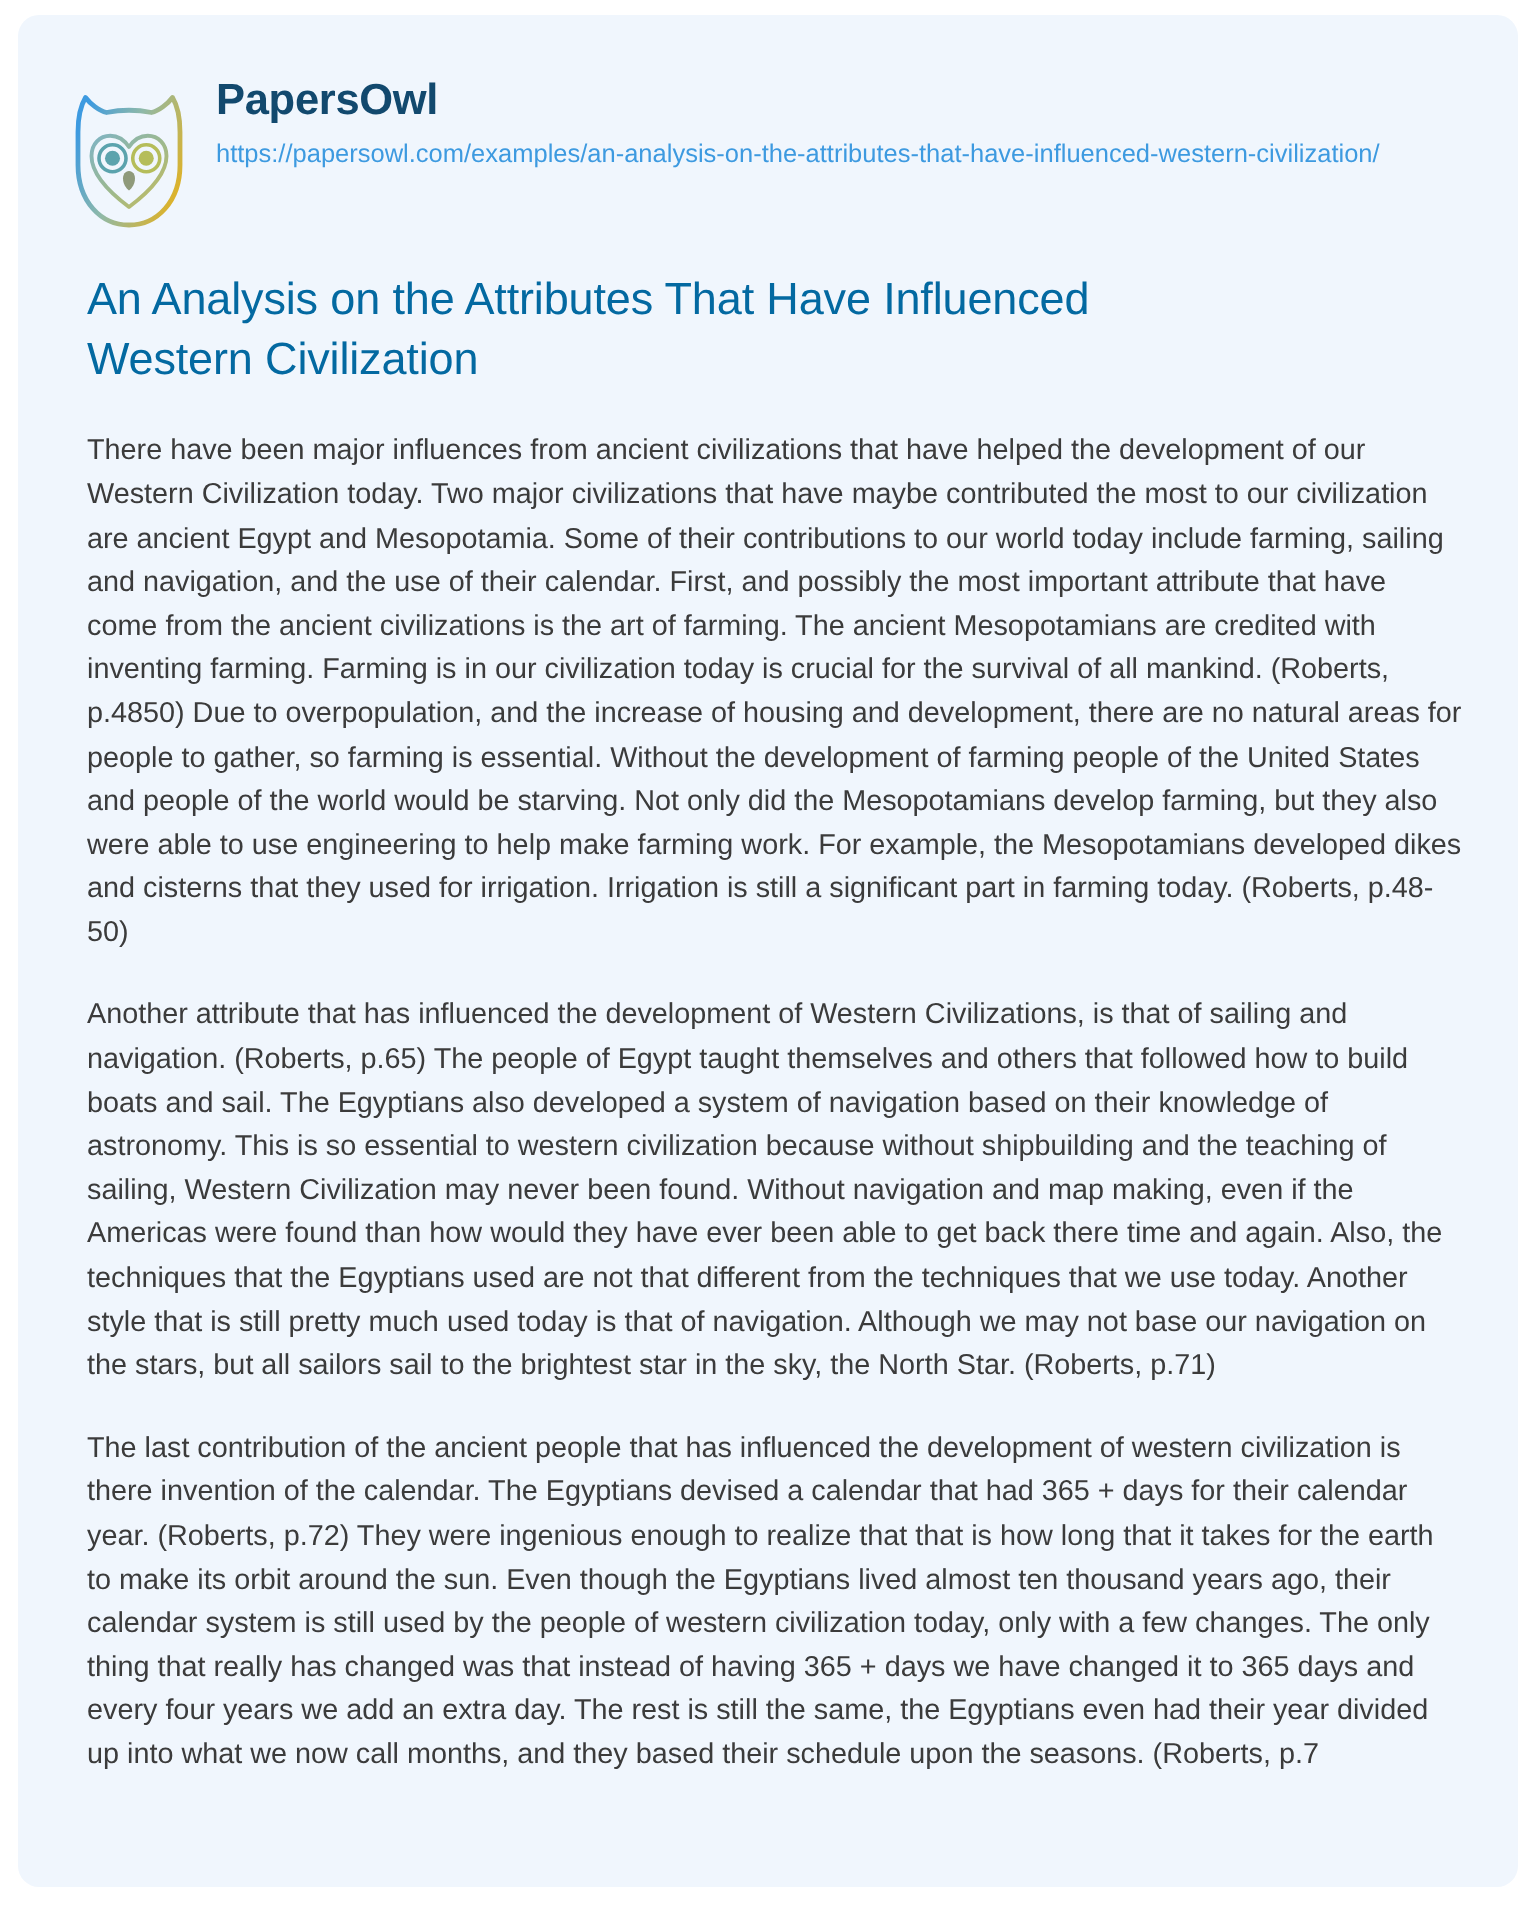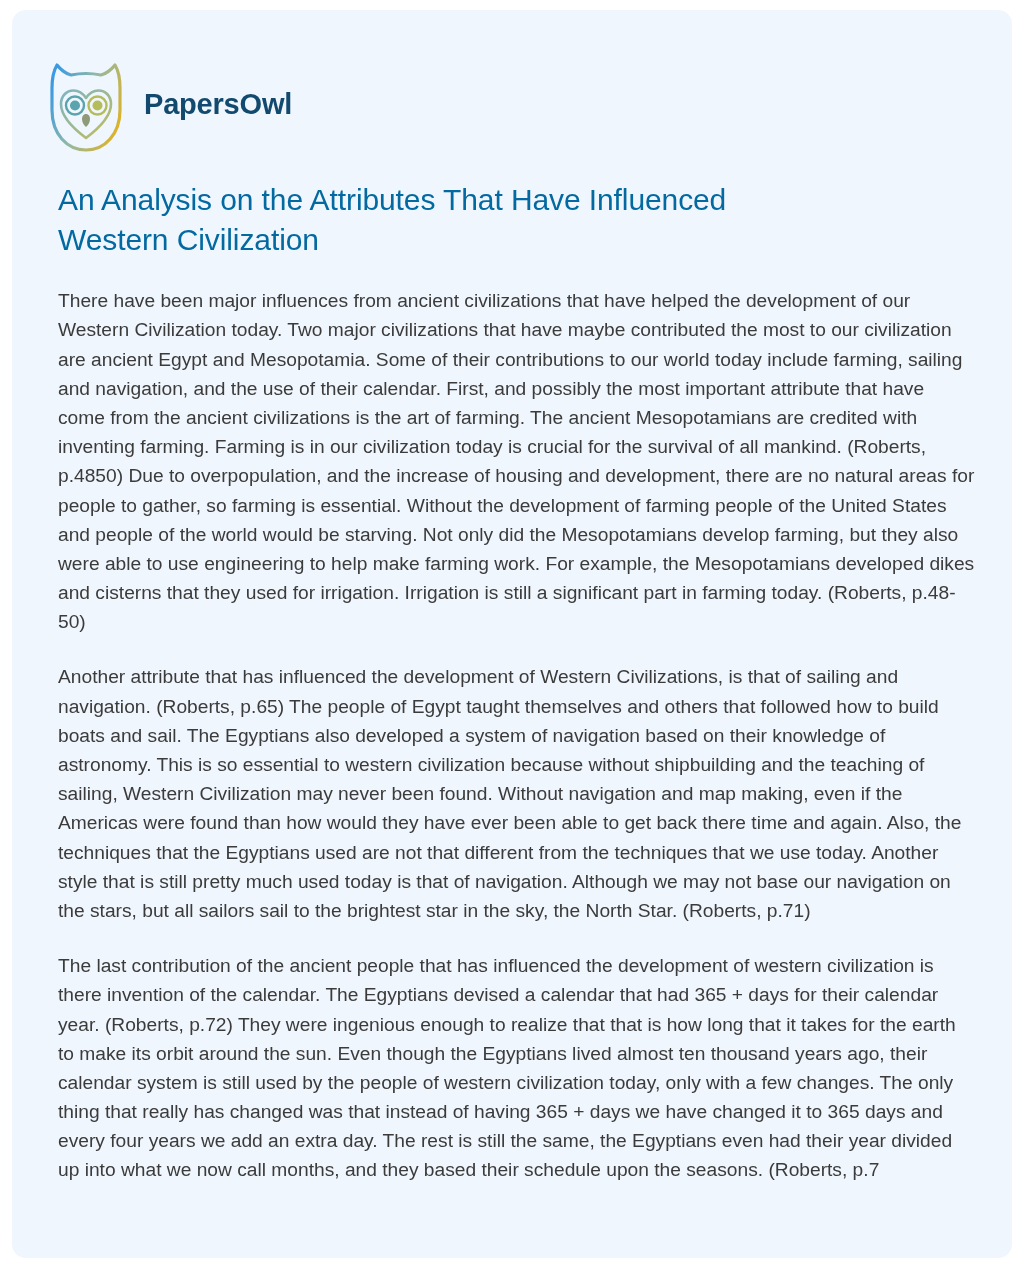--- a/index.html
+++ b/index.html
@@ -28,21 +28,21 @@
     box-sizing: border-box;
   }
 
   
   .brand-row {
     position: absolute;
     left: 28px;
     top: 38px;
     right: 30px;
     display: flex;
-    align-items: center;
+    align-items: flex-start;
   }
   .brand-logo {
     width: 92px;
     height: 104px;
     flex: 0 0 92px;
     margin-top: 6px;
   }
   .brand-logo svg {
     display: block;
     width: 92px;
@@ -140,20 +140,21 @@
         <circle cx="57.5" cy="51.5" r="9" fill="none" stroke="#b5bd5a" stroke-width="2.4"></circle>
         <circle cx="57.5" cy="51.5" r="5" fill="#b5bd5a"></circle>
 
         <path d="M46 60 C48.6 60 50 62.5 50 65 C50 68.5 48 71.5 46 73
                  C44 71.5 42 68.5 42 65 C42 62.5 43.4 60 46 60 Z" fill="#8f9a7a"></path>
       </svg>
     </div>
 
     <div class="brand-text">
       <div class="brand-name">PapersOwl</div>
+      <div class="brand-url">https://papersowl.com/examples/an-analysis-on-the-attributes-that-have-influenced-western-civilization/</div>
     </div>
 
   </div>
 
   <div class="article">
     <h1 class="article-title">An Analysis on the Attributes That Have Influenced Western Civilization</h1>
     <div class="article-body">
       <p>There have been major influences from ancient civilizations that have helped the development of our Western Civilization today. Two major civilizations that have maybe contributed the most to our civilization are ancient Egypt and Mesopotamia. Some of their contributions to our world today include farming, sailing and navigation, and the use of their calendar. First, and possibly the most important attribute that have come from the ancient civilizations is the art of farming. The ancient Mesopotamians are credited with inventing farming. Farming is in our civilization today is crucial for the survival of all mankind. (Roberts, p.4850) Due to overpopulation, and the increase of housing and development, there are no natural areas for people to gather, so farming is essential. Without the development of farming people of the United States and people of the world would be starving. Not only did the Mesopotamians develop farming, but they also were able to use engineering to help make farming work. For example, the Mesopotamians developed dikes and cisterns that they used for irrigation. Irrigation is still a significant part in farming today. (Roberts, p.48-50)</p>
       <p>Another attribute that has influenced the development of Western Civilizations, is that of sailing and navigation. (Roberts, p.65) The people of Egypt taught themselves and others that followed how to build boats and sail. The Egyptians also developed a system of navigation based on their knowledge of astronomy. This is so essential to western civilization because without shipbuilding and the teaching of sailing, Western Civilization may never been found. Without navigation and map making, even if the Americas were found than how would they have ever been able to get back there time and again. Also, the techniques that the Egyptians used are not that different from the techniques that we use today. Another style that is still pretty much used today is that of navigation. Although we may not base our navigation on the stars, but all sailors sail to the brightest star in the sky, the North Star. (Roberts, p.71)</p>
       <p>The last contribution of the ancient people that has influenced the development of western civilization is there invention of the calendar. The Egyptians devised a calendar that had 365 + days for their calendar year. (Roberts, p.72) They were ingenious enough to realize that that is how long that it takes for the earth to make its orbit around the sun. Even though the Egyptians lived almost ten thousand years ago, their calendar system is still used by the people of western civilization today, only with a few changes. The only thing that really has changed was that instead of having 365 + days we have changed it to 365 days and every four years we add an extra day. The rest is still the same, the Egyptians even had their year divided up into what we now call months, and they based their schedule upon the seasons. (Roberts, p.7</p>

